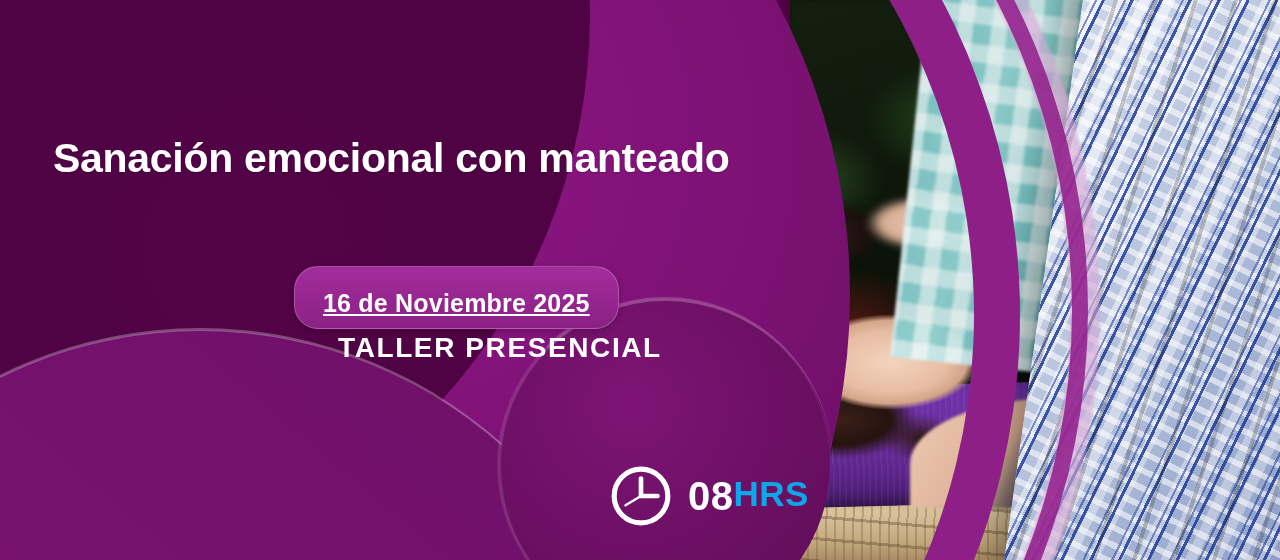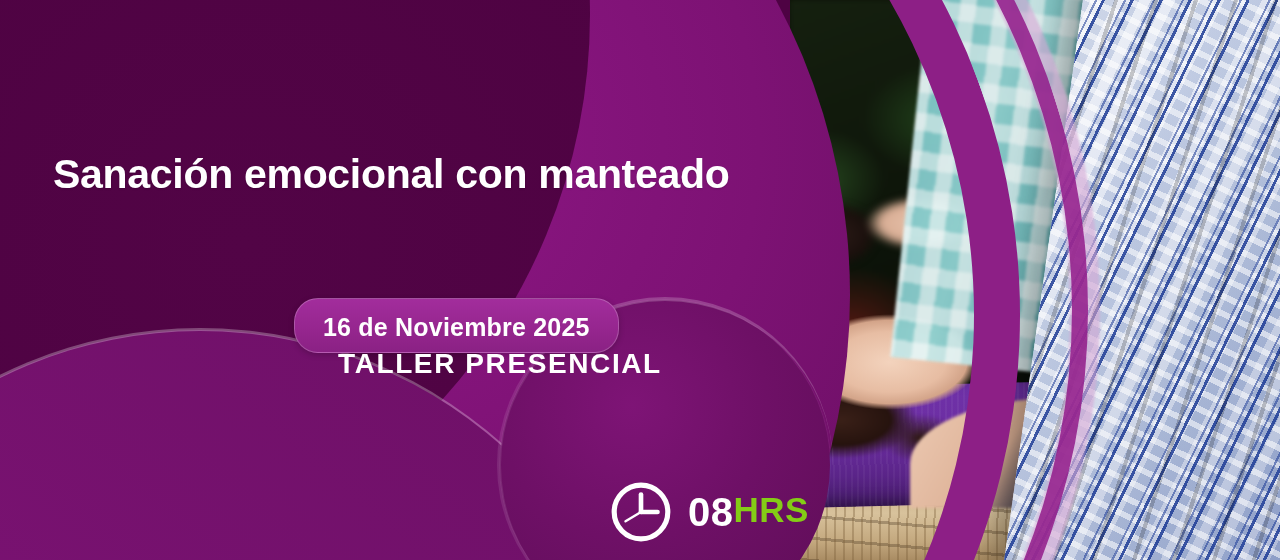--- a/index.html
+++ b/index.html
@@ -201,58 +201,59 @@
     border-left:4px solid rgba(255,255,255,.10);
   }
   
   .shape-dark-left{
     position:absolute;left:-560px;top:-560px;
     width:1150px;height:1150px;border-radius:50%;
     background:radial-gradient(circle at 70% 70%, #520446 0%,#4d0241 55%,#470139 100%);
   }
 
   
-  .content{position:absolute;inset:0;margin-top:16px;}
+  .content{position:absolute;inset:0;}
   .title{
     position:absolute;left:53px;top:108px;width:700px;
     color:#ffffff;
     font-size:41px;line-height:1.17;
     font-weight:700;
     letter-spacing:-.3px;
     text-shadow:0 1px 2px rgba(0,0,0,.18);
   }
   .title .l2{display:block;}
 
   .date-badge{
-    position:absolute;left:294px;top:282px;
-    padding:14px 28px 10px;
+    position:absolute;left:294px;top:266px;
+    padding:22px 28px 10px;
     border-radius:24px;
     background:linear-gradient(180deg,#a22d9c 0%,#96268f 55%,#8a2184 100%);
     border:1px solid rgba(255,255,255,.22);
     color:#ffffff;
     font-size:25px;font-weight:700;letter-spacing:.2px;
     white-space:nowrap;
     box-shadow:0 2px 6px rgba(0,0,0,.2);
+    text-decoration:underline;
   }
   .subtitle{
     position:absolute;left:338px;top:332px;
     color:#ffffff;
     font-size:28px;font-weight:700;
     letter-spacing:1.6px;
     white-space:nowrap;
   }
 
   .hours-block{
     position:absolute;left:608px;top:463px;
     display:flex;align-items:center;gap:14px;
   }
   .clock-icon{width:66px;height:66px;flex:0 0 auto;display:block;}
   .hours-text{display:flex;line-height:.96;}
   .hours-num{color:#ffffff;font-size:40px;font-weight:700;letter-spacing:.5px;}
-  .hours-unit{color:#84cc16;font-size:35px;font-weight:700;letter-spacing:.5px;}
+  .hours-unit{color:#0ea5e9;font-size:35px;font-weight:700;letter-spacing:.5px;}
 </style>
 </head>
 <body>
 
 <div class="banner">
 
   <div class="photo">
     <div class="backdrop"></div>
     <div class="person-bg"></div>
     <div class="person-bg-shirt"></div>

